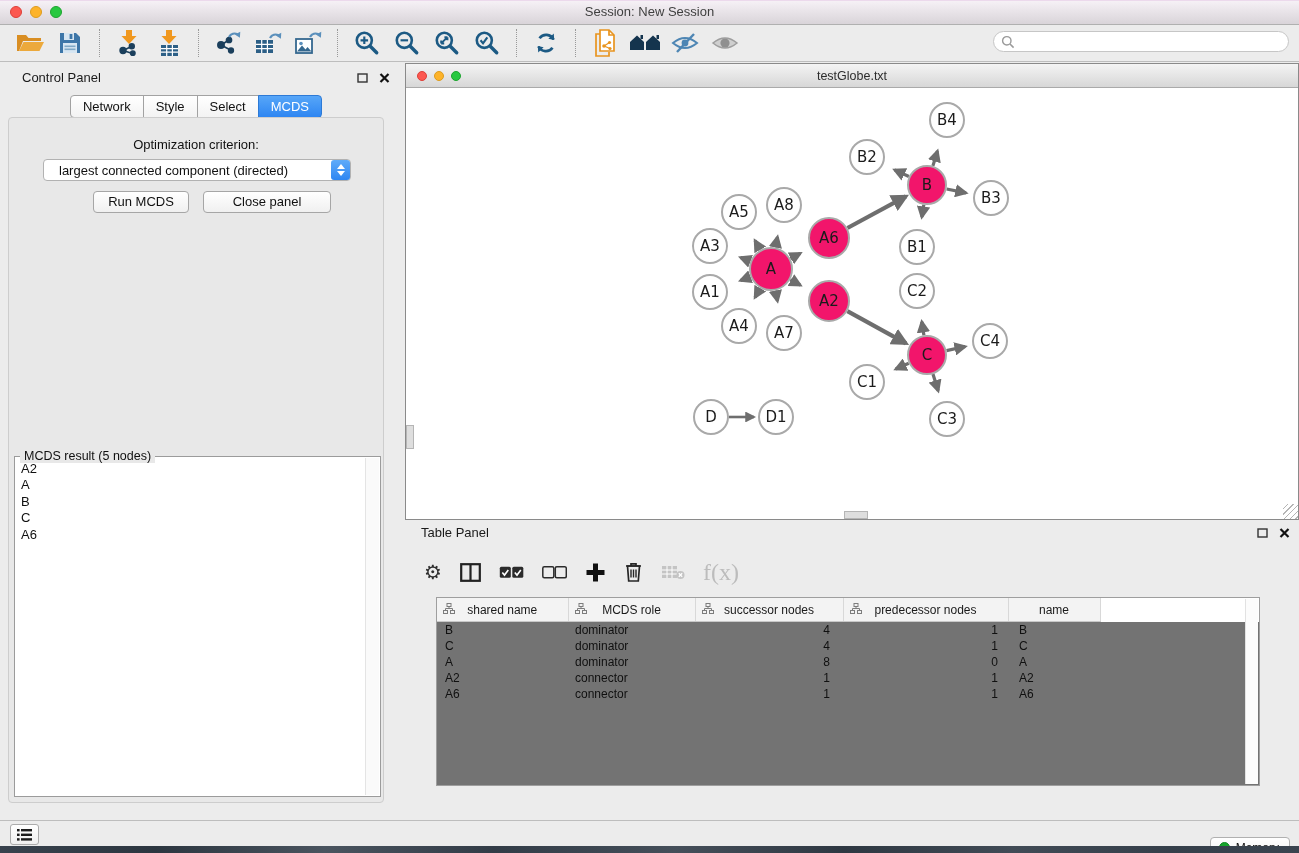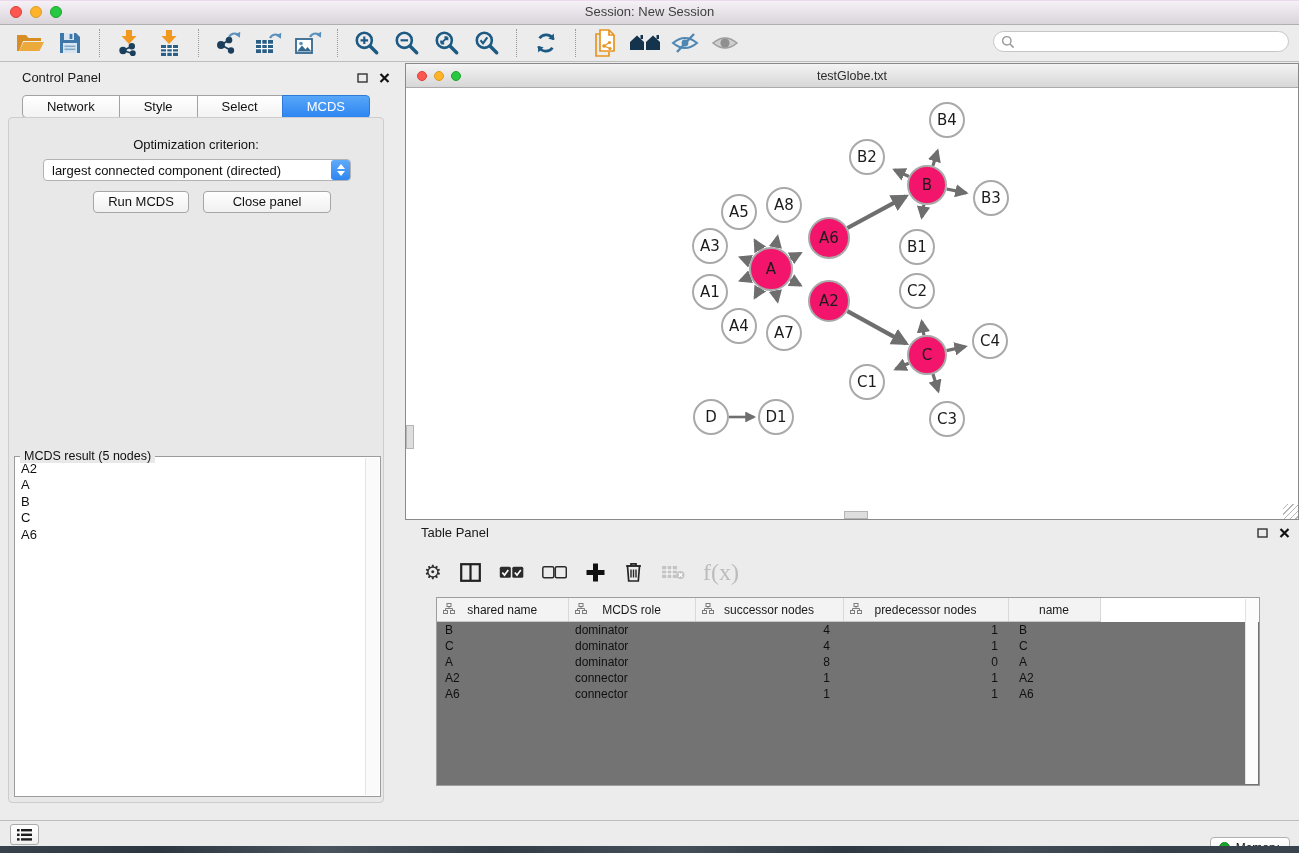--- a/index.html
+++ b/index.html
@@ -25,31 +25,31 @@
   .tsep{height:28px;border-left:1px dotted #999;margin:0 9px;}
   .search-box{position:absolute;right:10px;top:6px;width:296px;height:21px;border:1px solid #c6c6c6;
     border-radius:11px;background:#fff;display:flex;align-items:center;padding-left:7px;box-sizing:border-box;}
   .search-box input{border:none;outline:none;flex:1;font-size:12px;background:transparent;height:16px;
     font-family:"Liberation Sans",sans-serif;padding:0 8px 0 4px;}
 
   
   .cp-title{position:absolute;left:22px;top:70px;font-size:13px;color:#1a1a1a;}
   .cp-icons{position:absolute;left:357px;top:73px;display:flex;gap:11px;align-items:center;}
   .cp-tabs{position:absolute;left:0;top:95px;width:392px;display:flex;justify-content:center;}
-  .seg-tab{font-size:13px;padding:2px 24px;background:linear-gradient(#ffffff,#f3f3f3);
+  .seg-tab{font-size:13px;padding:2px 12px;background:linear-gradient(#ffffff,#f3f3f3);
     border:1px solid #a2a2a2;margin-left:-1px;color:#111;height:17px;line-height:17px;cursor:default;}
   .seg-tab:first-child{border-radius:4px 0 0 4px;margin-left:0;}
   .seg-tab:last-child{border-radius:0 4px 4px 0;}
   .seg-tab.active{background:linear-gradient(#57a6f8,#2e86f2);border-color:#2d7ad6;color:#fff;}
   .cp-content{position:absolute;left:8px;top:117px;width:376px;height:686px;background:#e8e8e8;
     border:1px solid #cdcdcd;border-radius:4px;box-sizing:border-box;}
   .opt-label{position:absolute;left:0;width:100%;top:19px;text-align:center;font-size:13px;color:#101010;}
   .dropdown{position:absolute;left:34px;top:41px;width:308px;height:22px;background:#fff;border:1px solid #b2b2b2;
     border-radius:4px;box-sizing:border-box;display:flex;align-items:center;}
-  .dropdown .val{flex:1;font-size:13px;padding-left:8px;color:#101010;white-space:nowrap;overflow:hidden;}
+  .dropdown .val{flex:1;font-size:13px;padding-left:15px;color:#101010;white-space:nowrap;overflow:hidden;}
   .dd-stepper{width:19px;height:20px;border-radius:3px;background:linear-gradient(#5fabf9,#2e86f2);
     margin-right:0px;display:flex;flex-direction:column;align-items:center;justify-content:center;gap:2px;}
   .btn{position:absolute;height:22px;font-size:13px;background:linear-gradient(#ffffff,#f0f0f0);
     border:1px solid #a6a6a6;border-radius:4px;text-align:center;line-height:20px;color:#111;box-sizing:border-box;cursor:default;}
   .groupbox{position:absolute;left:14px;top:456px;width:367px;height:341px;background:#fff;border:1px solid #9b9b9b;box-sizing:border-box;}
   .gb-title{position:absolute;top:-8px;left:5px;background:#e8e8e8;padding:0 4px;font-size:12.5px;color:#101010;}
   .mcds-list{position:absolute;left:3px;right:17px;top:4px;bottom:3px;font-size:13px;line-height:16.4px;color:#101010;overflow:hidden;}
   .mcds-item{padding-left:3px;}
   .gb-scroll{position:absolute;top:1px;bottom:1px;right:1px;width:13px;background:#fafafa;border-left:1px solid #e4e4e4;}
 

